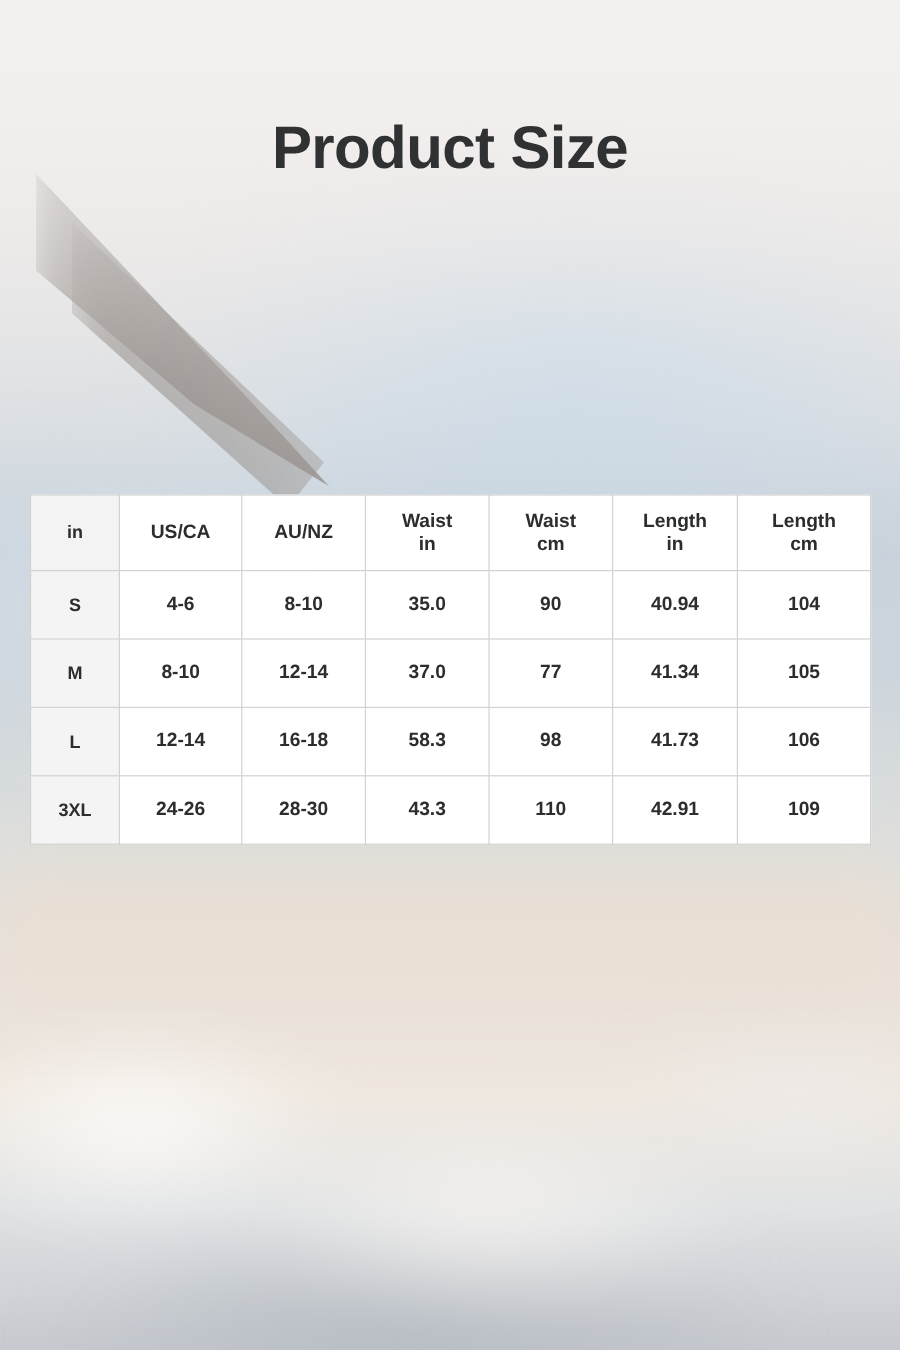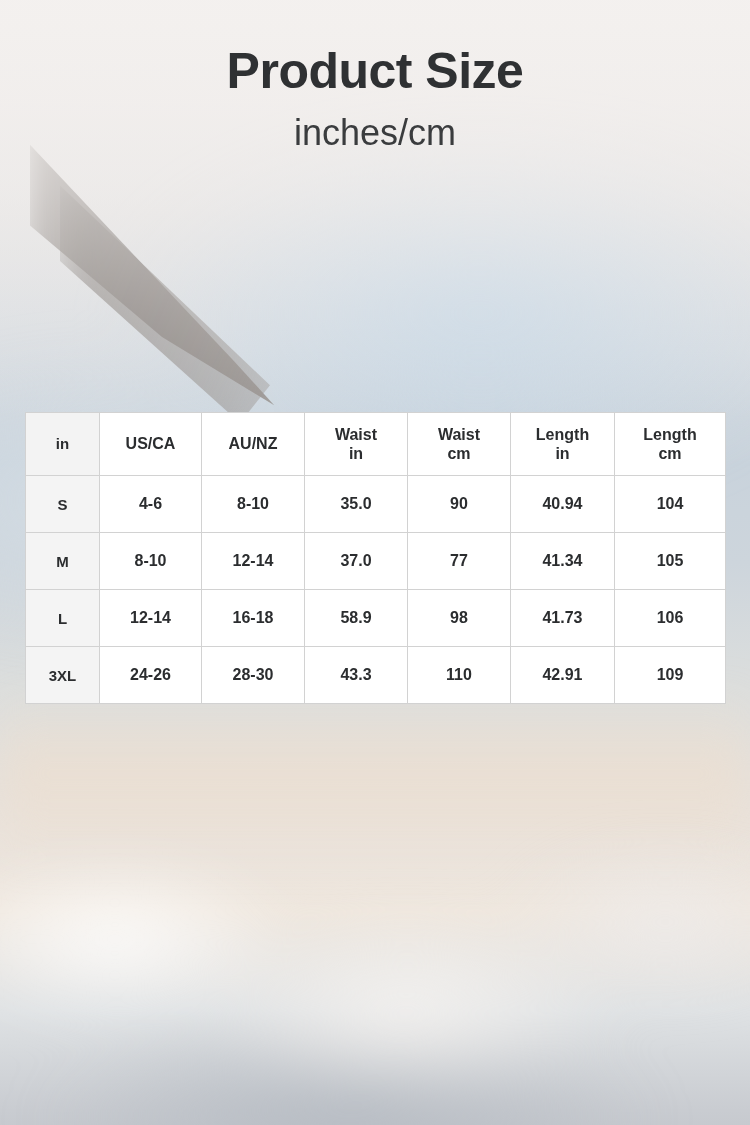--- a/index.html
+++ b/index.html
@@ -99,21 +99,21 @@
   }
 
   
   #content {
     position: relative;
     z-index: 2;
   }
 
   #title-block {
     text-align: center;
-    padding-top: 44px;
+    padding-top: 96px;
   }
   #main-title {
     font-size: 50px;
     font-weight: bold;
     color: #2f3133;
     letter-spacing: -0.5px;
     line-height: 1.1;
     margin: 0;
   }
   #subtitle {
@@ -183,21 +183,20 @@
   <div class="wing-shape2"></div>
   <div class="warm-band"></div>
   <div class="cloud-bottom"></div>
   <div class="top-haze"></div>
 </div>
 
 <div id="content">
 
   <div id="title-block">
     <h1 id="main-title">Product Size</h1>
-    <h2 id="subtitle">inches/cm</h2>
   </div>
 
   <div id="size-table-wrap">
     <table>
       <colgroup>
         <col class="c0">
           <col class="c1">
           <col class="c2">
           <col class="c3">
           <col class="c4">
@@ -249,21 +248,21 @@
           <td>12-14</td>
           <td>37.0</td>
           <td>77</td>
           <td>41.34</td>
           <td>105</td>
         </tr>
         <tr>
           <td class="size-col">L</td>
           <td>12-14</td>
           <td>16-18</td>
-          <td>58.9</td>
+          <td>58.3</td>
           <td>98</td>
           <td>41.73</td>
           <td>106</td>
         </tr>
         <tr>
           <td class="size-col">3XL</td>
           <td>24-26</td>
           <td>28-30</td>
           <td>43.3</td>
           <td>110</td>

